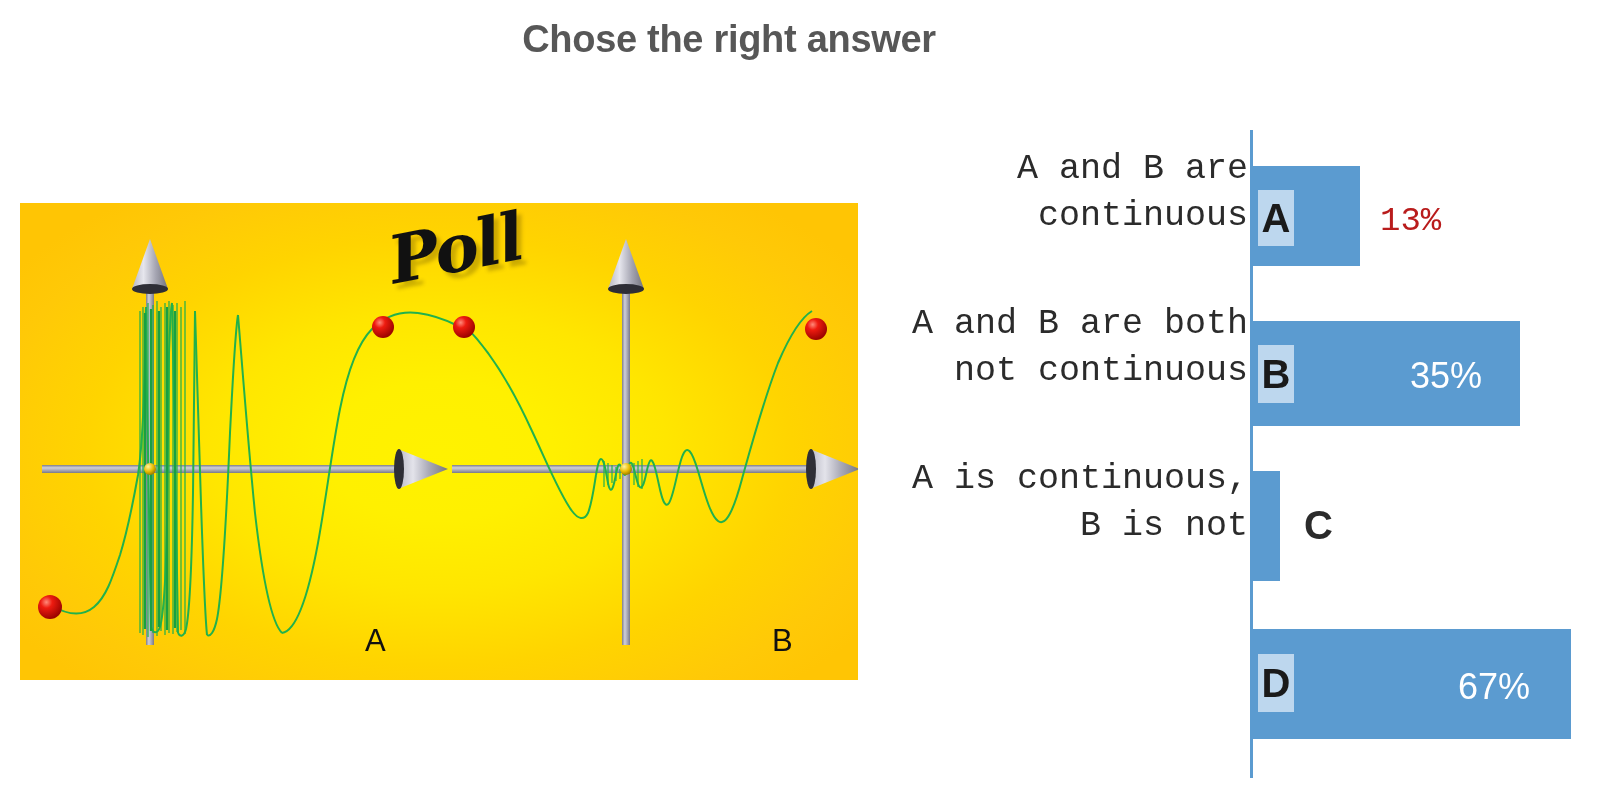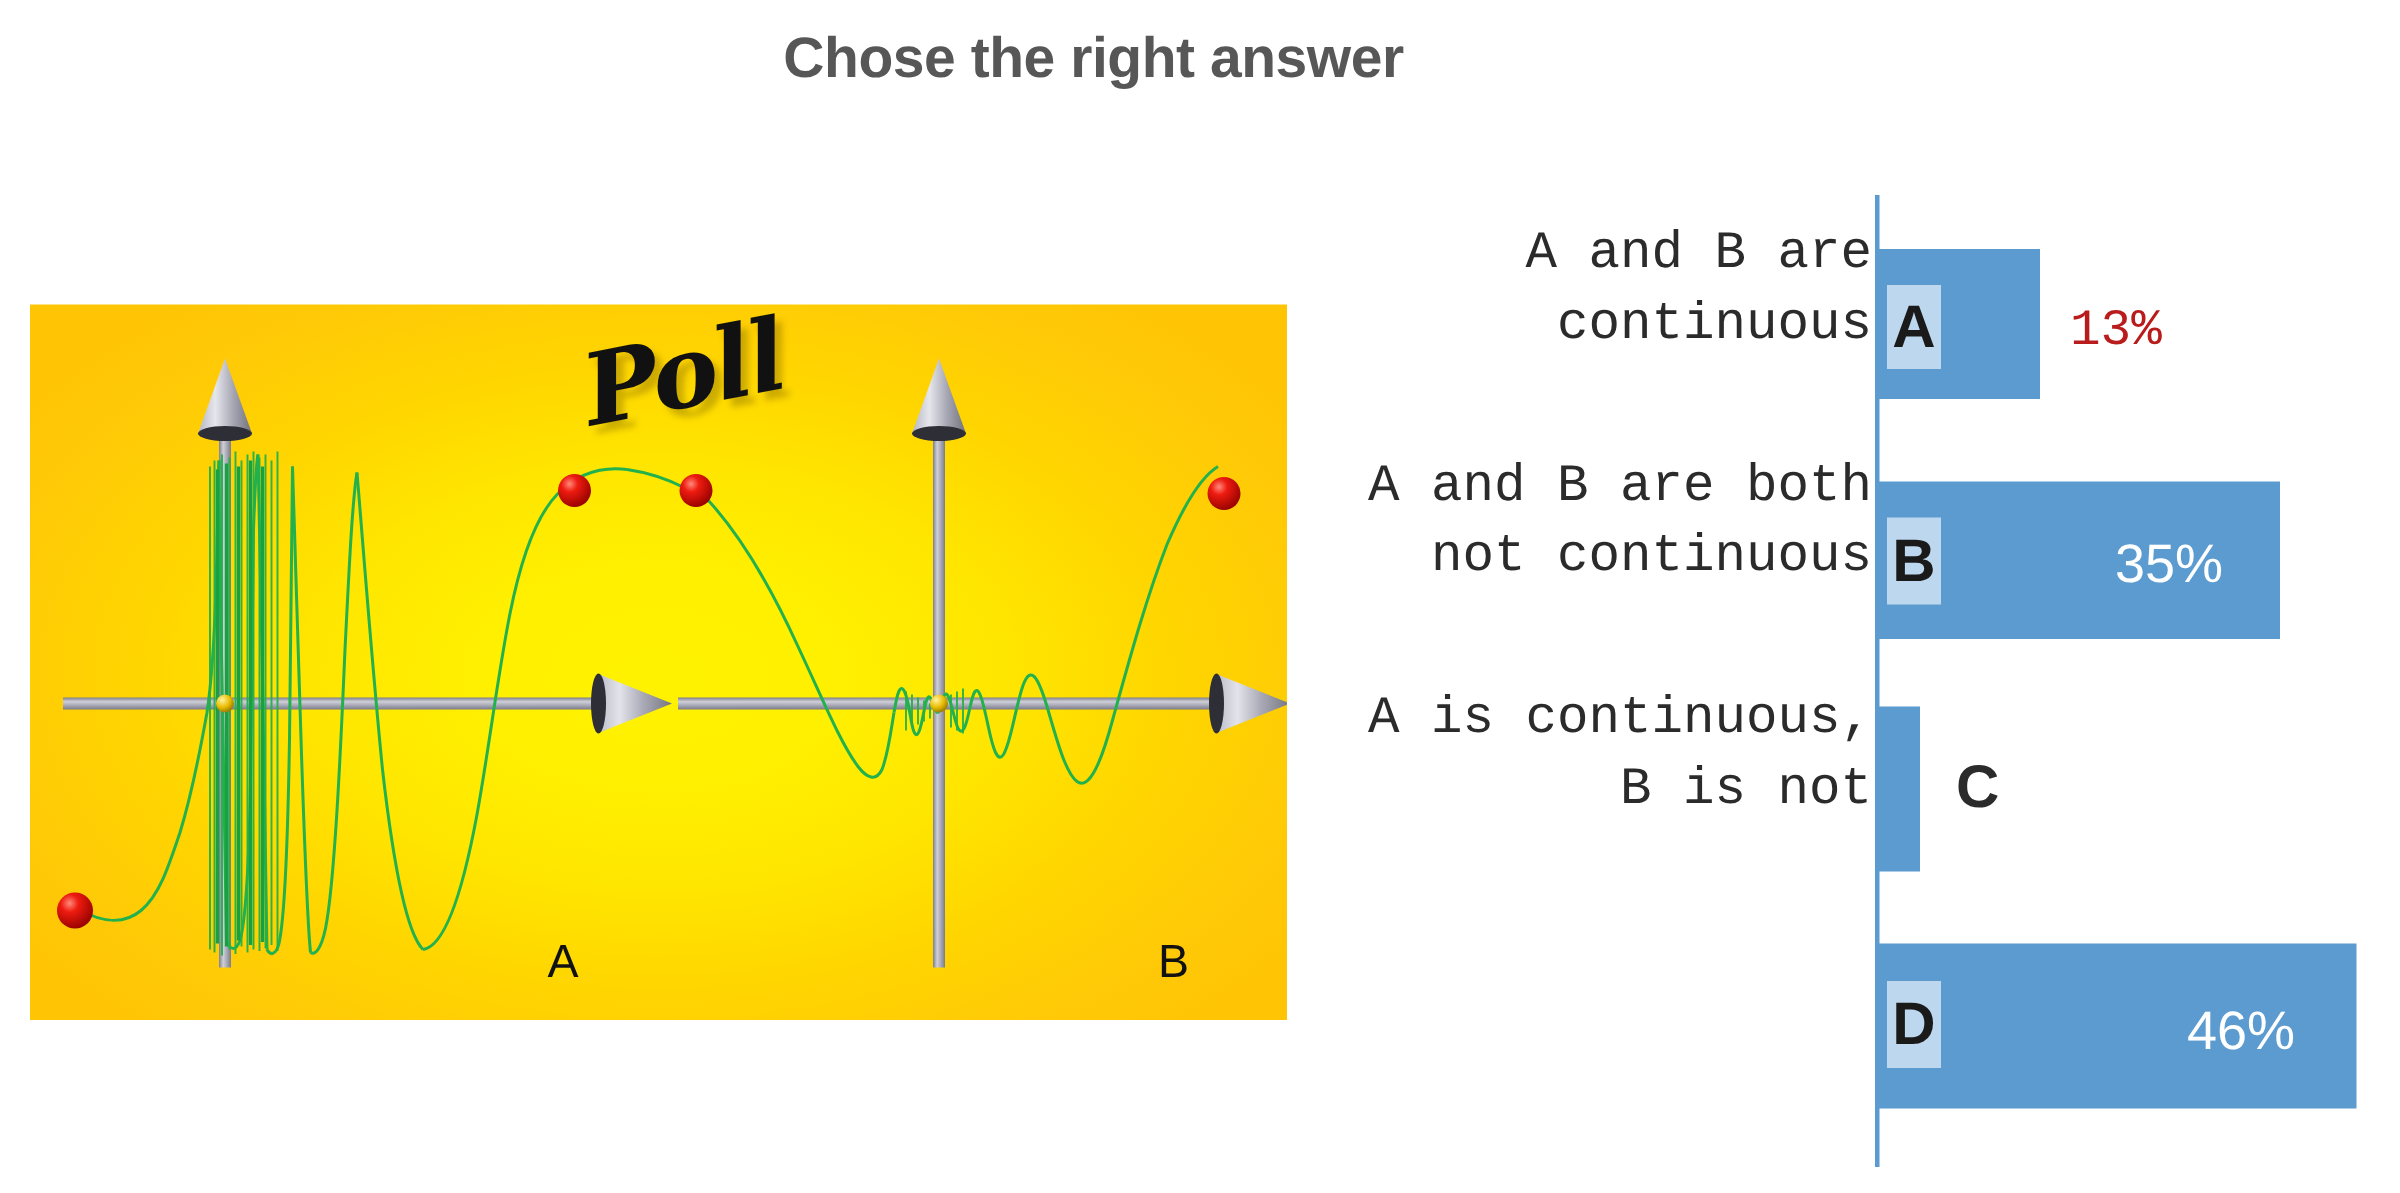--- a/index.html
+++ b/index.html
@@ -258,16 +258,16 @@
     <div class="poll-label" style="top:25px;">A is continuous,
 B is not</div>
     <div class="poll-bar" style="top:40px;height:110px;width:28px;"></div>
     <div class="poll-letter-outside" style="left:424px;top:72px;">C</div>
     <div class="pct-out" style="left:470px;top:72px;"></div>
   </div>
 
   <div class="poll-row" style="top:458px;height:160px;">
     <div class="poll-bar" style="top:53px;height:110px;width:319px;"></div>
     <div class="poll-badge" style="left:378px;top:78px;width:36px;height:58px;">D</div>
-    <div class="pct-in" style="left:578px;top:90px;">46%</div>
+    <div class="pct-in" style="left:578px;top:90px;">67%</div>
   </div>
 
 </div>
 
 </body></html>

